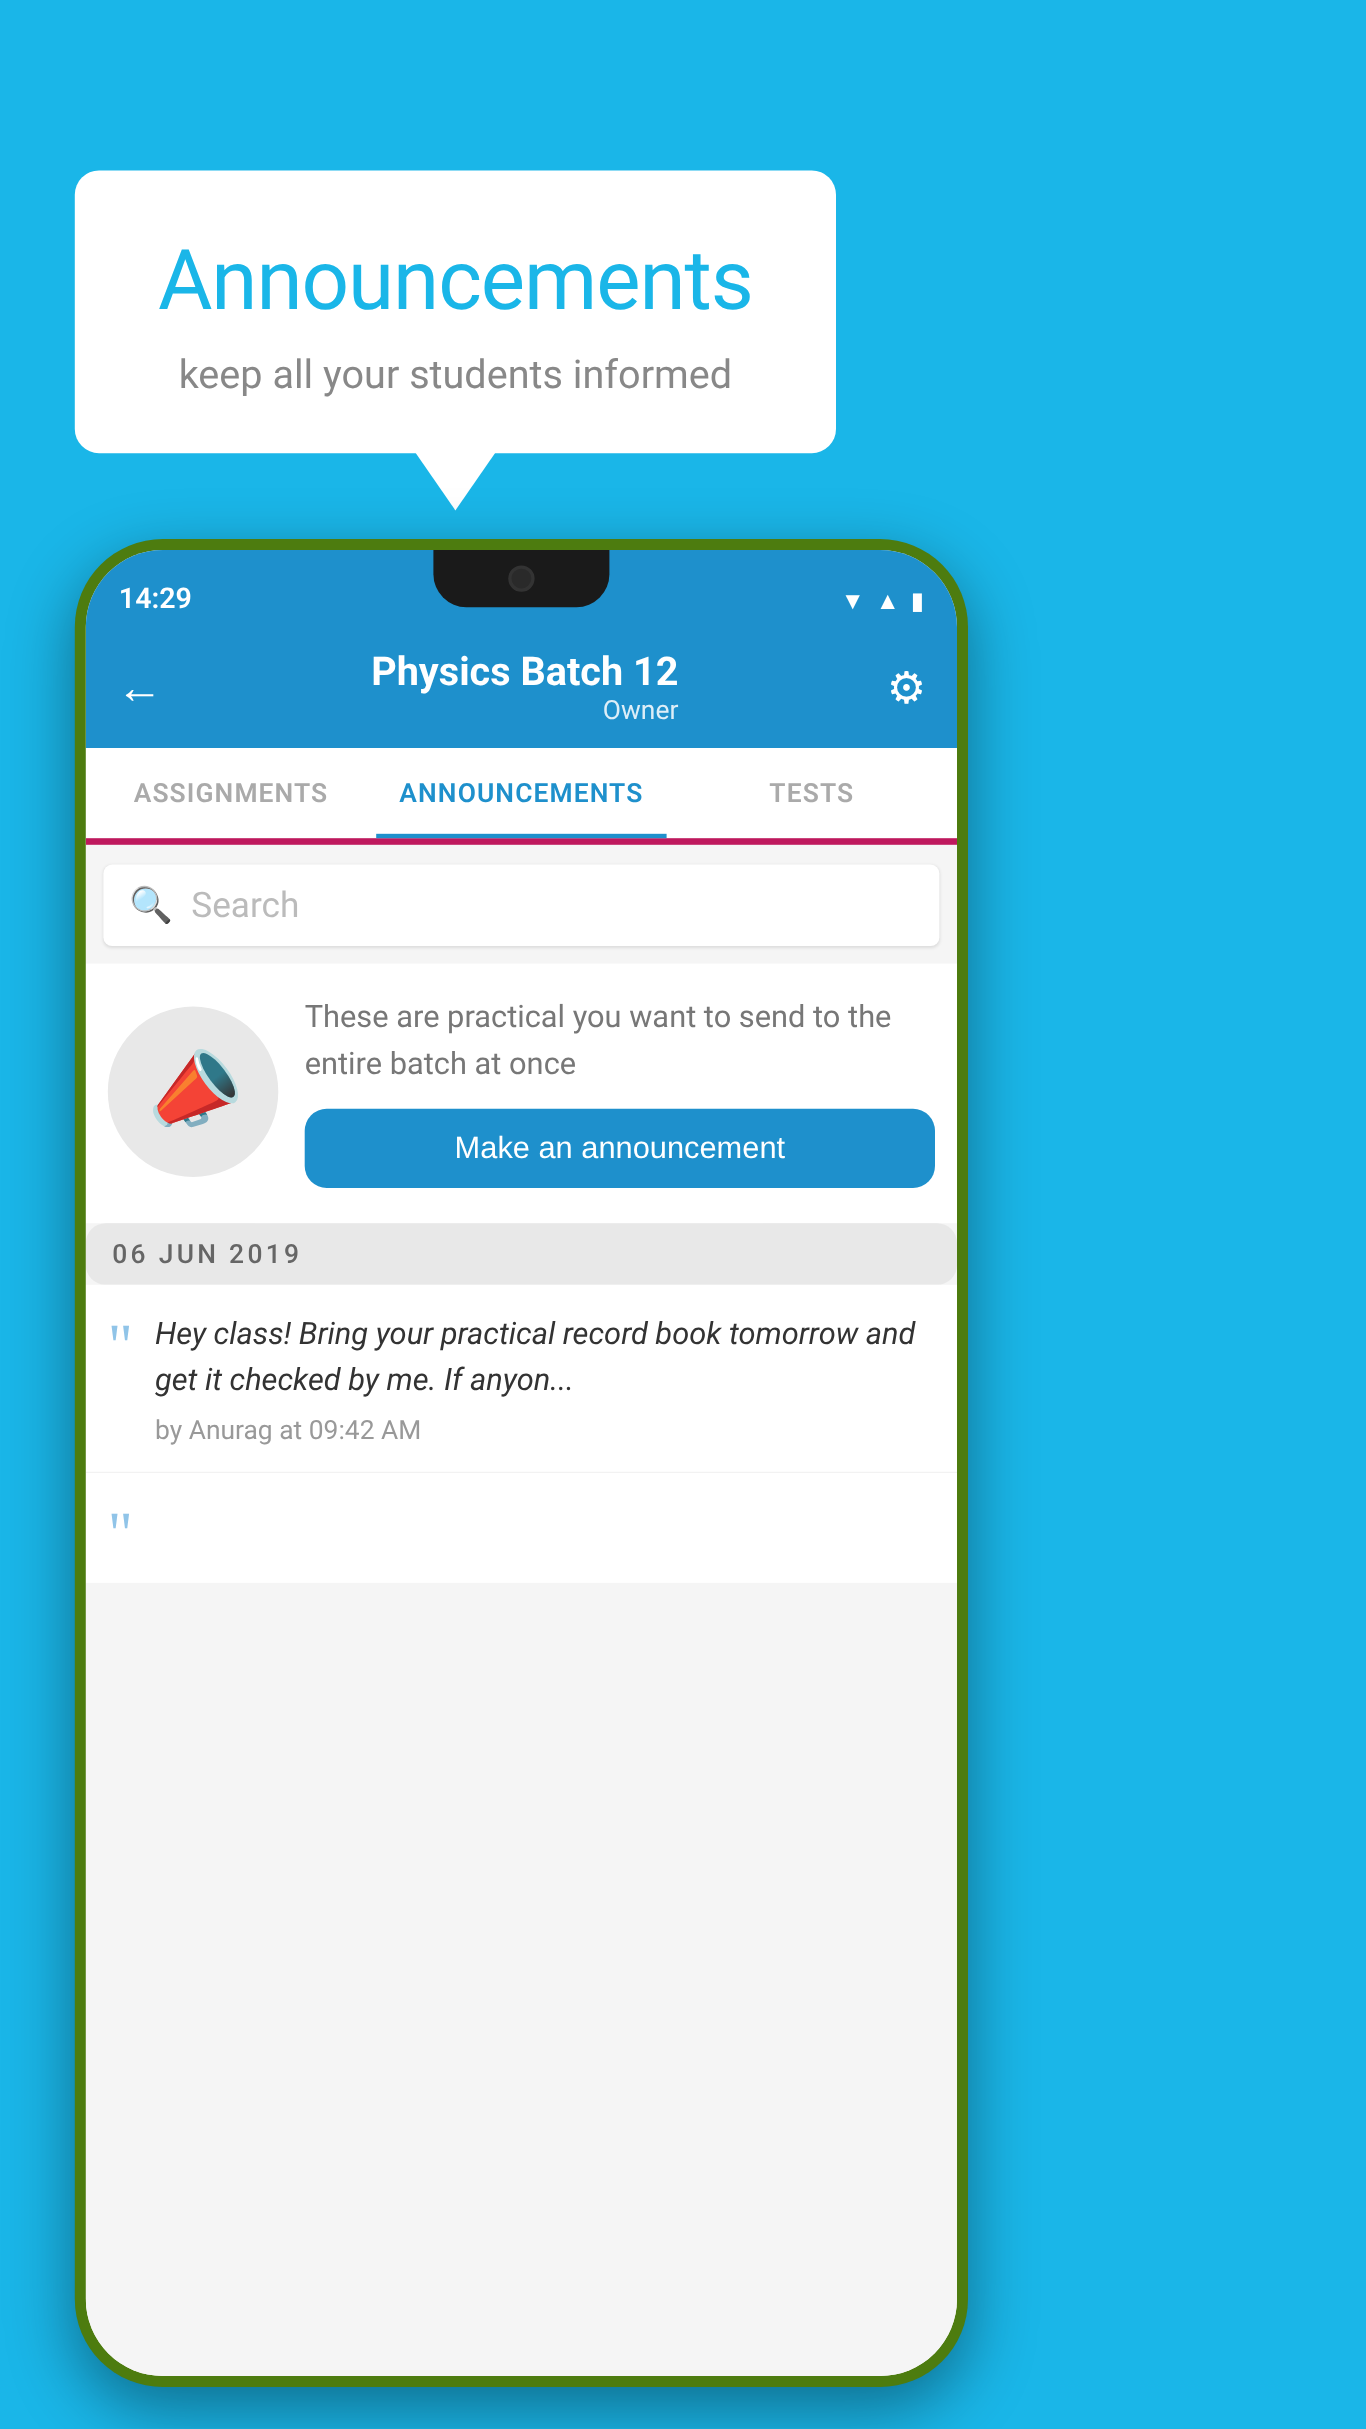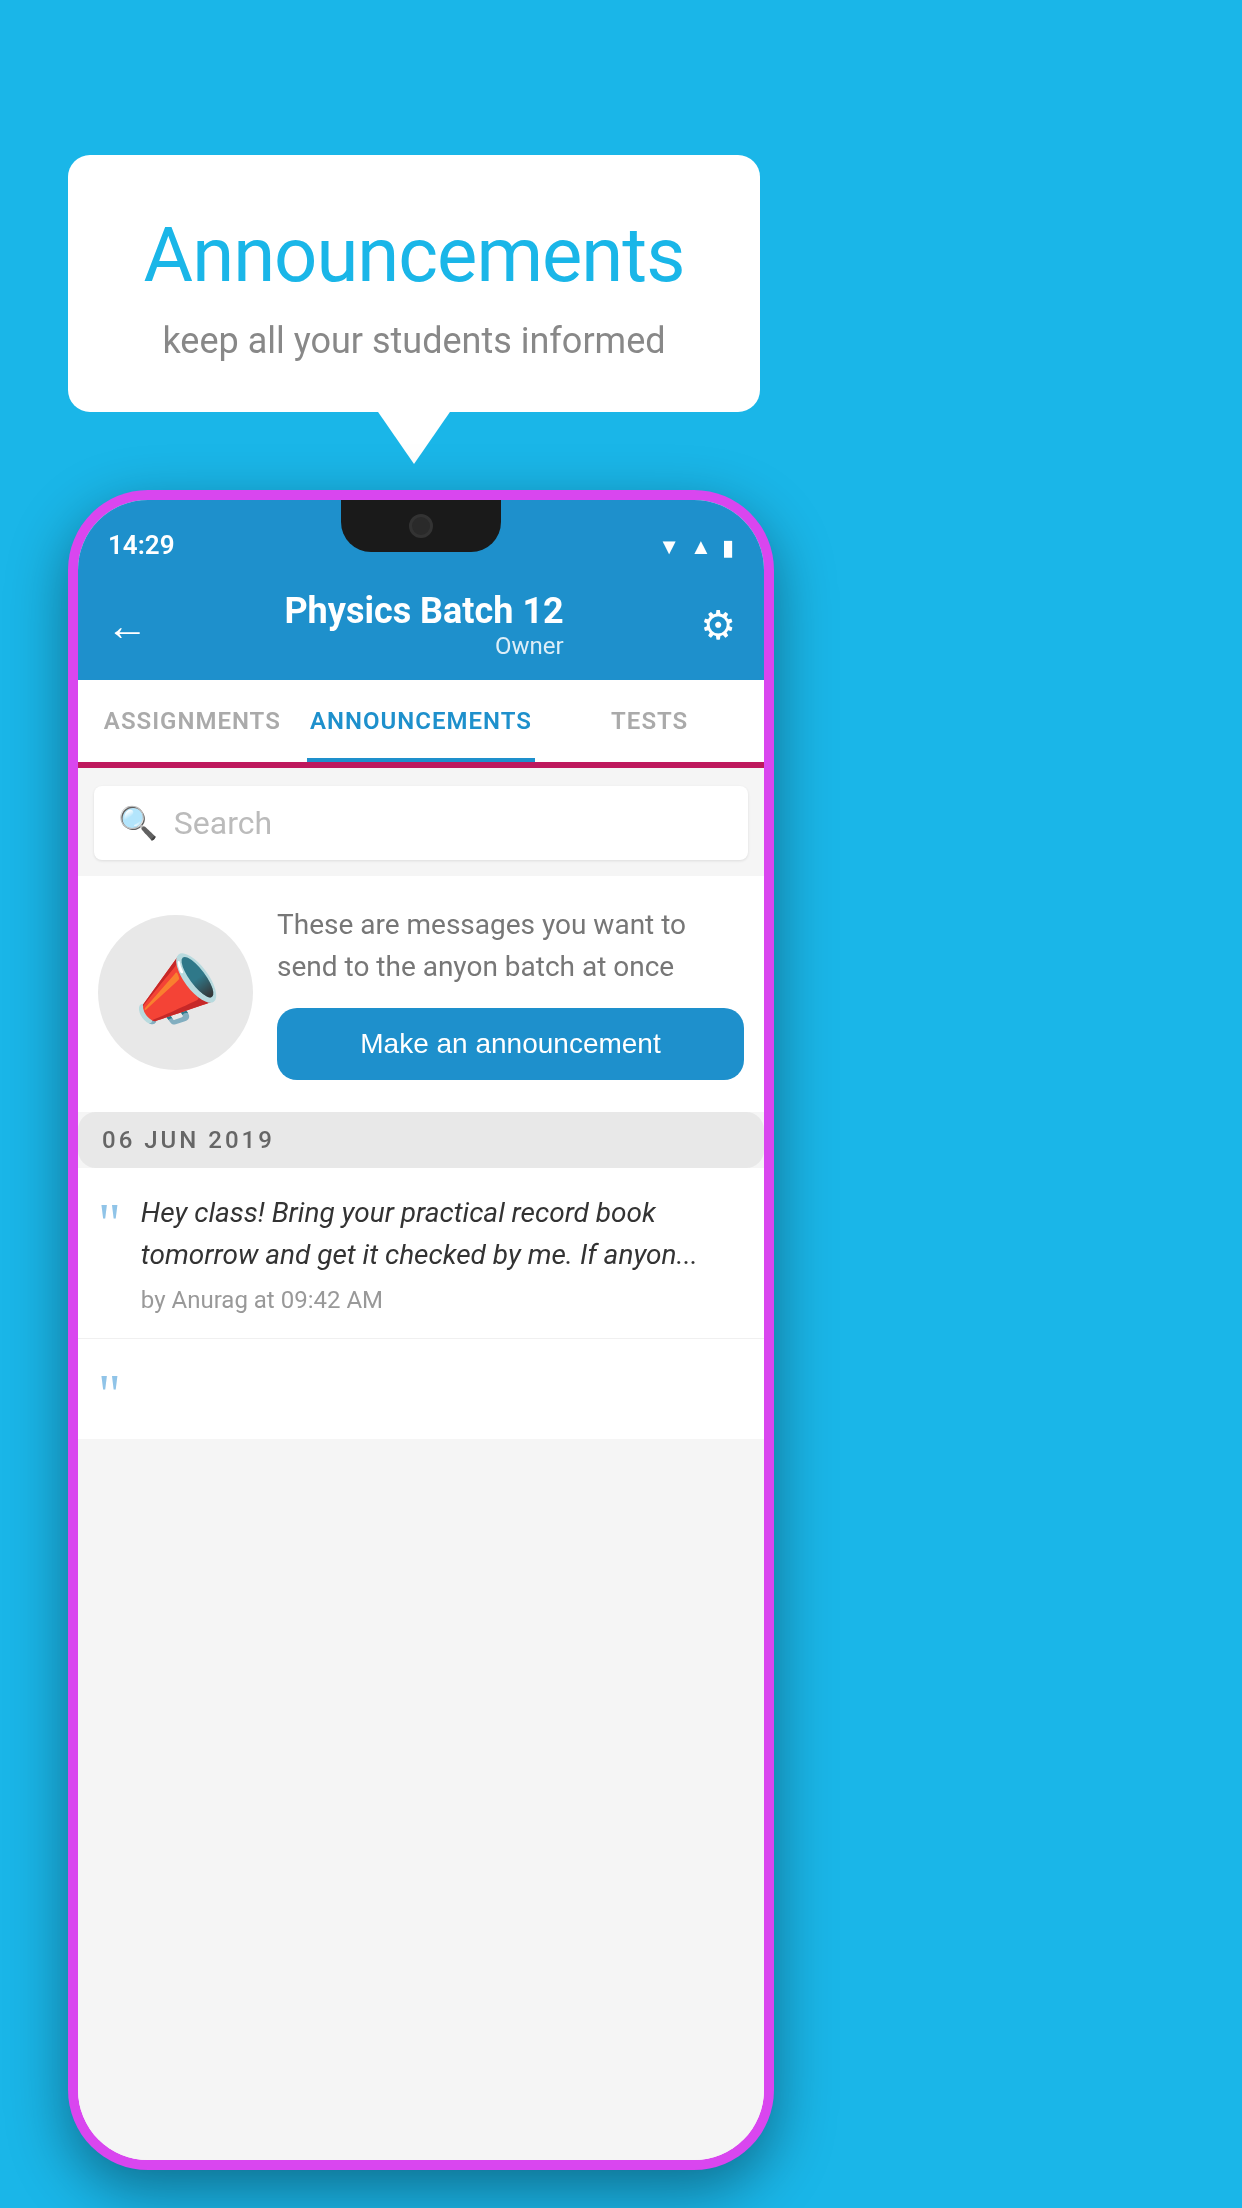--- a/index.html
+++ b/index.html
@@ -59,23 +59,23 @@
     
     .phone-wrapper {
       position: absolute;
       top: 490px;
       left: 68px;
       width: 710px;
       height: 1690px;
     }
 
     .phone-outer {
-      width: 706px;
+      width: 812px;
       height: 1680px;
-      background: #d946ef;
+      background: #4d7c0f;
       border-radius: 80px;
       position: relative;
       box-shadow: 0 20px 60px rgba(0,0,0,0.4);
       overflow: hidden;
     }
 
     
     .phone-outer::before {
       content: '';
       position: absolute;
@@ -442,21 +442,21 @@
         <div class="search-bar">
           <span class="search-icon-svg">🔍</span>
           <span class="search-placeholder">Search</span>
         </div>
 
         <div class="promo-area">
           <div class="promo-icon-circle">
             <span class="megaphone-icon">📣</span>
           </div>
           <div class="promo-right">
-            <div class="promo-text">These are messages you want to send to the anyon batch at once</div>
+            <div class="promo-text">These are practical you want to send to the entire batch at once</div>
             <button class="make-announcement-btn">Make an announcement</button>
           </div>
         </div>
 
         <div class="date-divider">
           <span>06  JUN  2019</span>
         </div>
 
         <div class="announcement-item">
           <div class="quote-mark">"</div>

